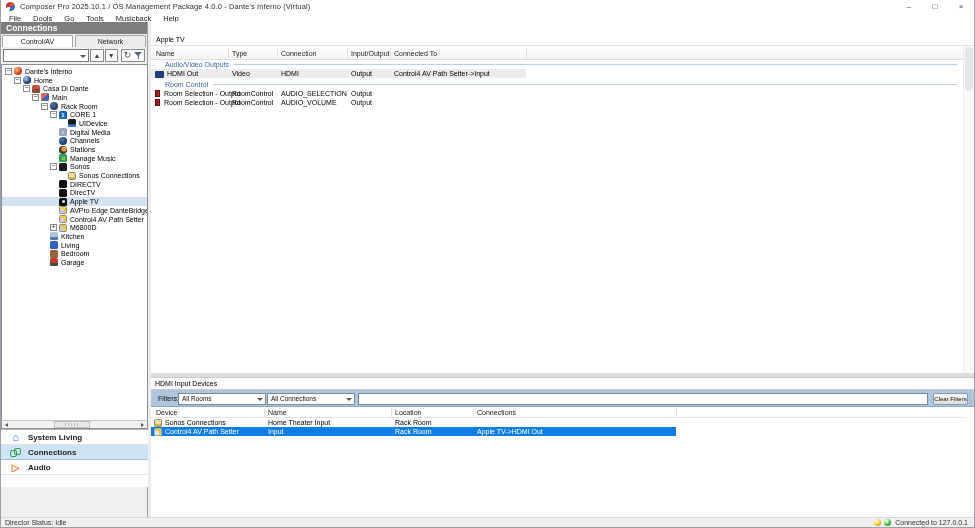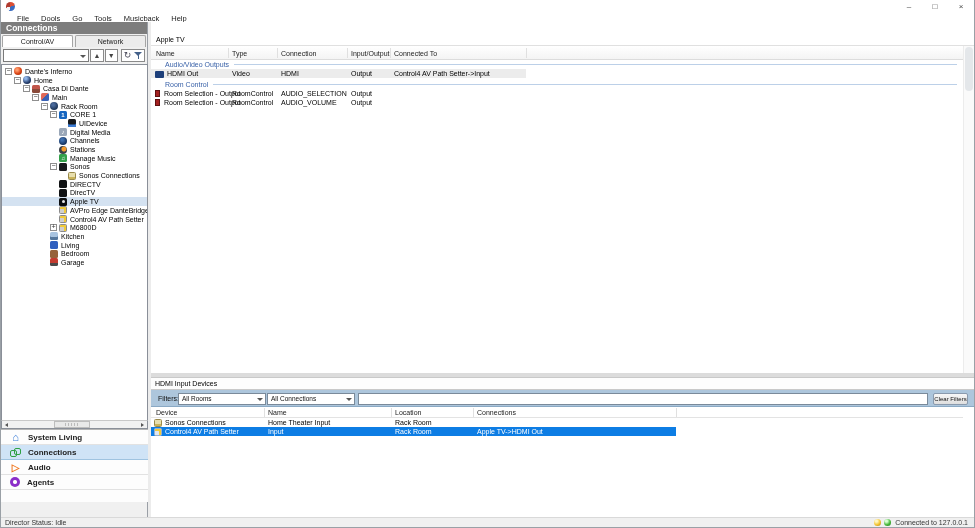--- a/index.html
+++ b/index.html
@@ -12,21 +12,21 @@
   #titlebar { position:absolute; left:1px; top:0; right:1px; height:13px; background:#fff;
               display:flex; align-items:center; }
   .appicon { width:9px; height:9px; border-radius:50%; margin:0 5px 0 5px;
              background: conic-gradient(#d94f35 0 20%, #3a6cc0 20% 55%, #f0f3f8 55% 70%, #b03a2e 70% 100%); }
   .wtitle { font-size:7.5px; color:#333; letter-spacing:.1px; }
   .wincontrols { margin-left:auto; display:flex; height:13px; }
   .winbtn { width:26px; height:13px; font-size:8px; color:#444; display:flex; align-items:center; justify-content:center; }
 
   
   #menubar { position:absolute; left:1px; top:13px; right:1px; height:10px; background:#fff;
-             display:flex; align-items:center; padding-left:10px; }
+             display:flex; align-items:center; padding-left:2px; }
   .menu-item { font-size:7.5px; color:#222; padding:0 6px; }
   .menu-item u { text-decoration:underline; }
 
   
   #leftpanel { position:absolute; left:1px; top:22px; width:147px; bottom:11px; background:#f0f0f0;
                border-right:1px solid #9a9fa6; }
   #splitter  { position:absolute; left:148px; top:22px; width:3px; bottom:11px; background:#ececec; }
   #main      { position:absolute; left:151px; top:22px; right:1px; bottom:11px; background:#fff; }
 
   .panel-header { height:12px; background:#7d7d7d; color:#fff; font-weight:bold;
@@ -178,20 +178,21 @@
   .led-yellow { background:radial-gradient(circle at 35% 30%, #fff6c0 0 1px, #f4c431 55%, #a87e10); margin-left:auto; }
   .led-green  { background:radial-gradient(circle at 35% 30%, #d8ffd0 0 1px, #47b83c 55%, #1f7a18); margin-left:3px; margin-right:4px; }
 </style>
 </head>
 <body>
 
 <div id="window">
 
   <div id="titlebar">
     <span class="appicon"></span>
+    <span class="wtitle">Composer Pro 2025.10.1 / OS Management Package 4.0.0 - Dante's Inferno (Virtual)</span>
     <div class="wincontrols">
       <span class="winbtn">–</span>
       <span class="winbtn">□</span>
       <span class="winbtn">×</span>
     </div>
   </div>
 
   <div id="menubar">
       <span class="menu-item"><span></span><u>F</u><span>ile</span></span>
       <span class="menu-item"><span></span><u>D</u><span>ools</span></span>
@@ -377,24 +378,20 @@
           <span class="nav-ic nic-system-design">⌂</span>
           <span class="nav-label">System Living</span>
         </div>
         <div class="nav-row selected">
           <span class="nav-ic nic-connections"></span>
           <span class="nav-label">Connections</span>
         </div>
         <div class="nav-row">
           <span class="nav-ic nic-media">▷</span>
           <span class="nav-label">Audio</span>
-        </div>
-        <div class="nav-row">
-          <span class="nav-ic nic-agents"></span>
-          <span class="nav-label">Agents</span>
         </div>
         <div id="nav-empty"></div>
       </div>
   </div>
 
   <div id="splitter"></div>
 
   <div id="main">
     <div id="device-bar">Apple TV</div>
     <div id="col-header">

